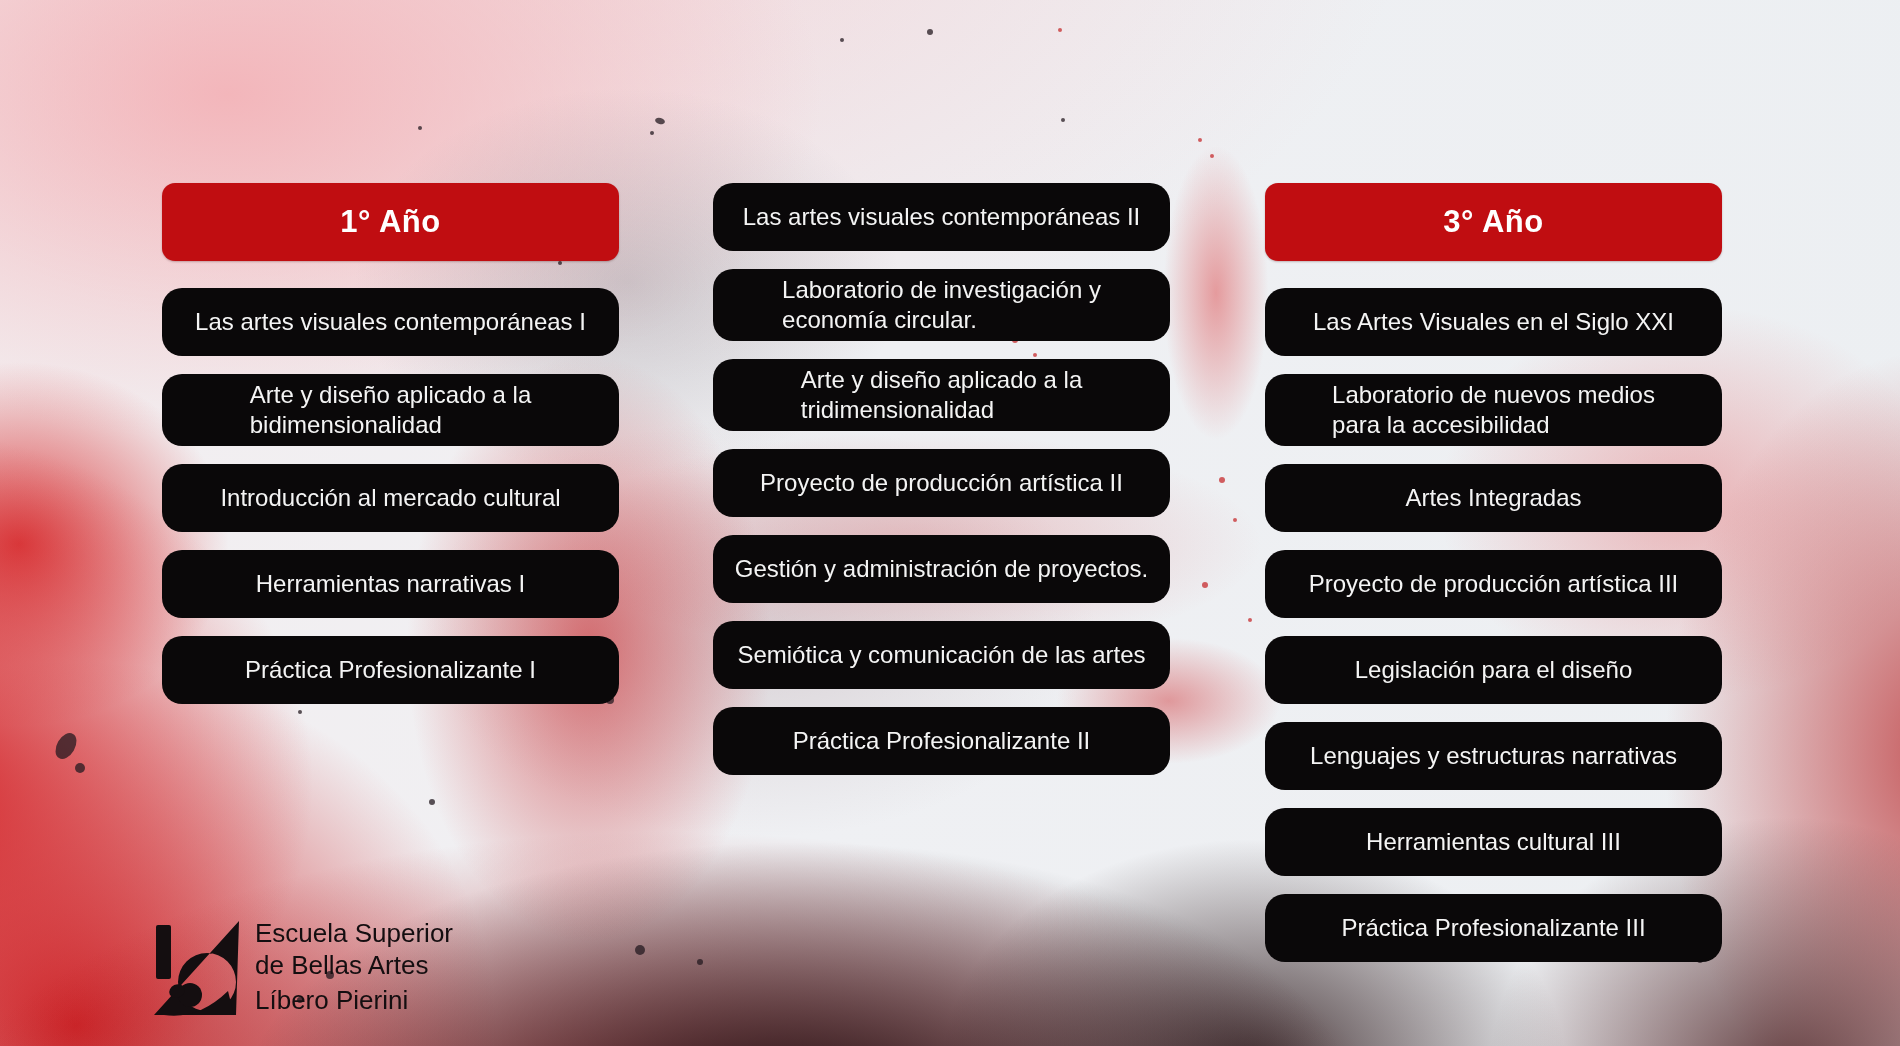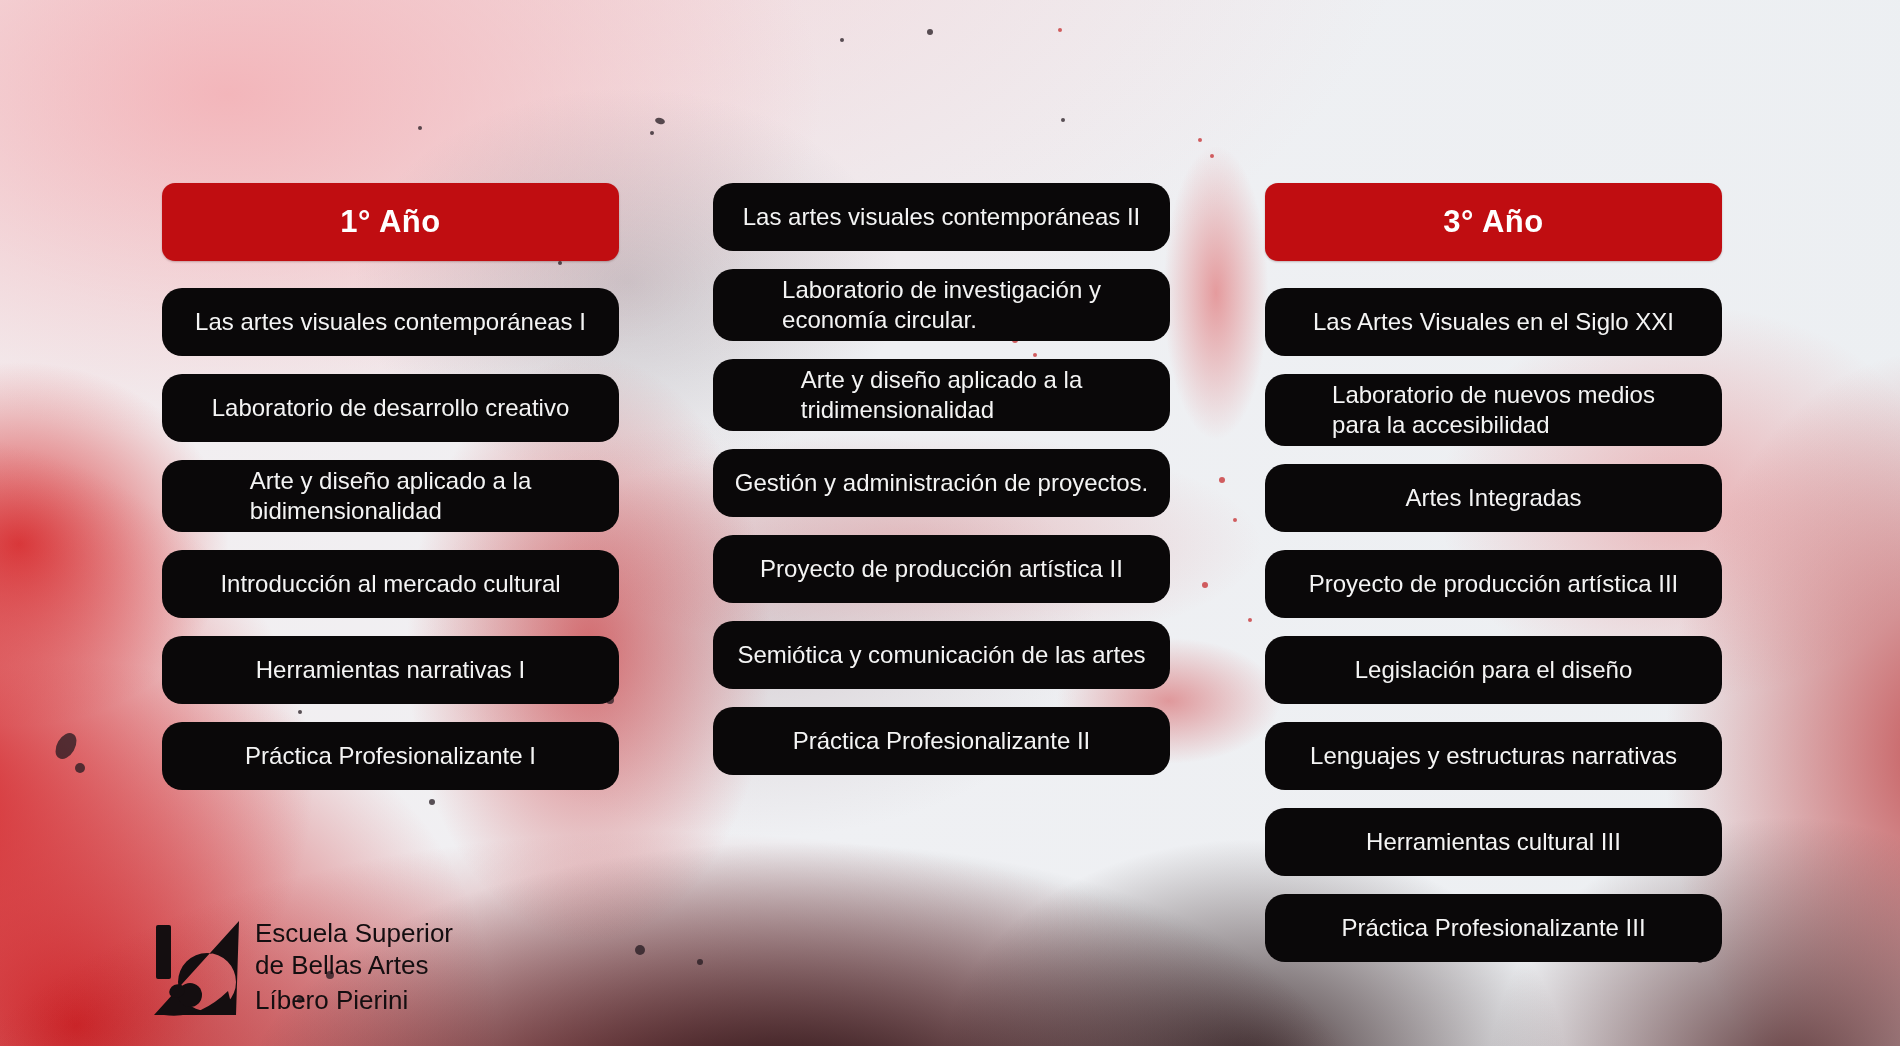--- a/index.html
+++ b/index.html
@@ -116,23 +116,20 @@
   </svg>
 
   <section class="col col-1">
     <header class="year-pill">
       <span>1° Año</span>
     </header>
     <div class="pill">
         <span class="pill-label">Las artes visuales contemporáneas I</span>
       </div>
     <div class="pill">
-        <span class="pill-label">Laboratorio de desarrollo creativo</span>
-      </div>
-    <div class="pill">
         <span class="pill-label">Arte y diseño aplicado a la
 bidimensionalidad</span>
       </div>
     <div class="pill">
         <span class="pill-label">Introducción al mercado cultural</span>
       </div>
     <div class="pill">
         <span class="pill-label">Herramientas narrativas I</span>
       </div>
     <div class="pill">
@@ -146,24 +143,24 @@
       </div>
     <div class="pill">
         <span class="pill-label">Laboratorio de investigación y
 economía circular.</span>
       </div>
     <div class="pill">
         <span class="pill-label">Arte y diseño aplicado a la
 tridimensionalidad</span>
       </div>
     <div class="pill">
+        <span class="pill-label">Proyecto de producción artística II</span>
+      </div>
+    <div class="pill">
         <span class="pill-label">Gestión y administración de proyectos.</span>
-      </div>
-    <div class="pill">
-        <span class="pill-label">Proyecto de producción artística II</span>
       </div>
     <div class="pill">
         <span class="pill-label">Semiótica y comunicación de las artes</span>
       </div>
     <div class="pill">
         <span class="pill-label">Práctica Profesionalizante II</span>
       </div>
   </section>
 
   <section class="col col-3">

